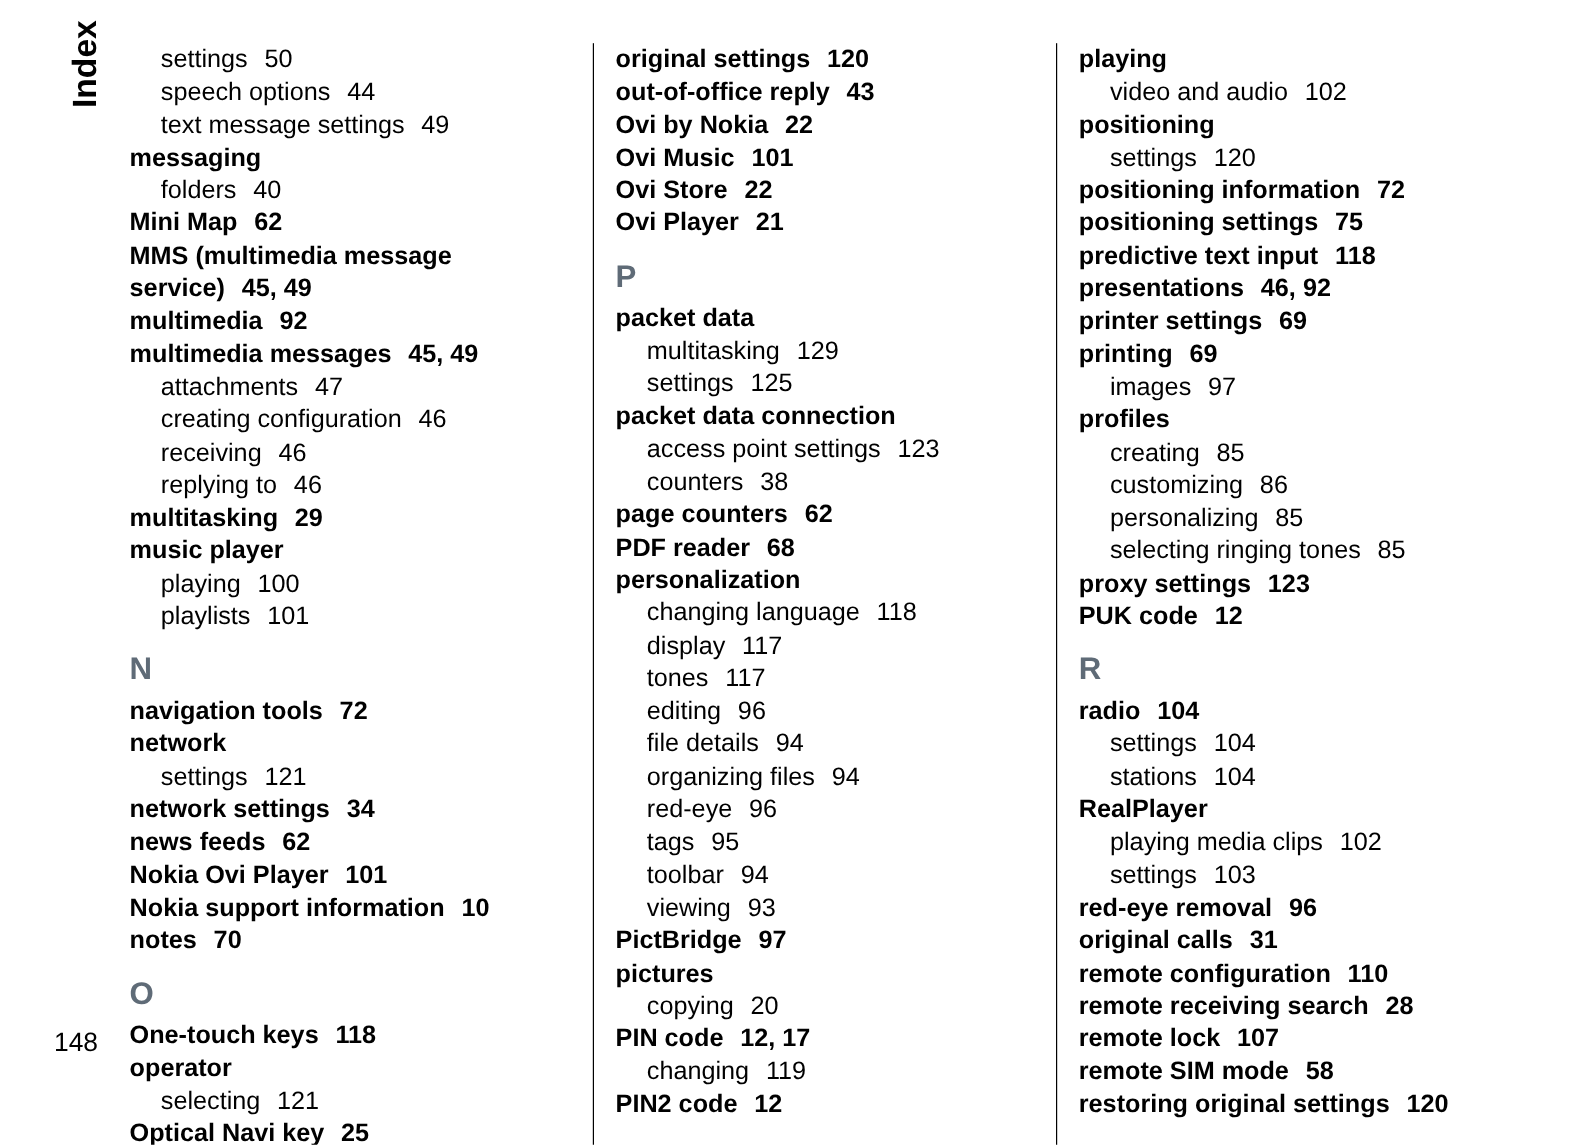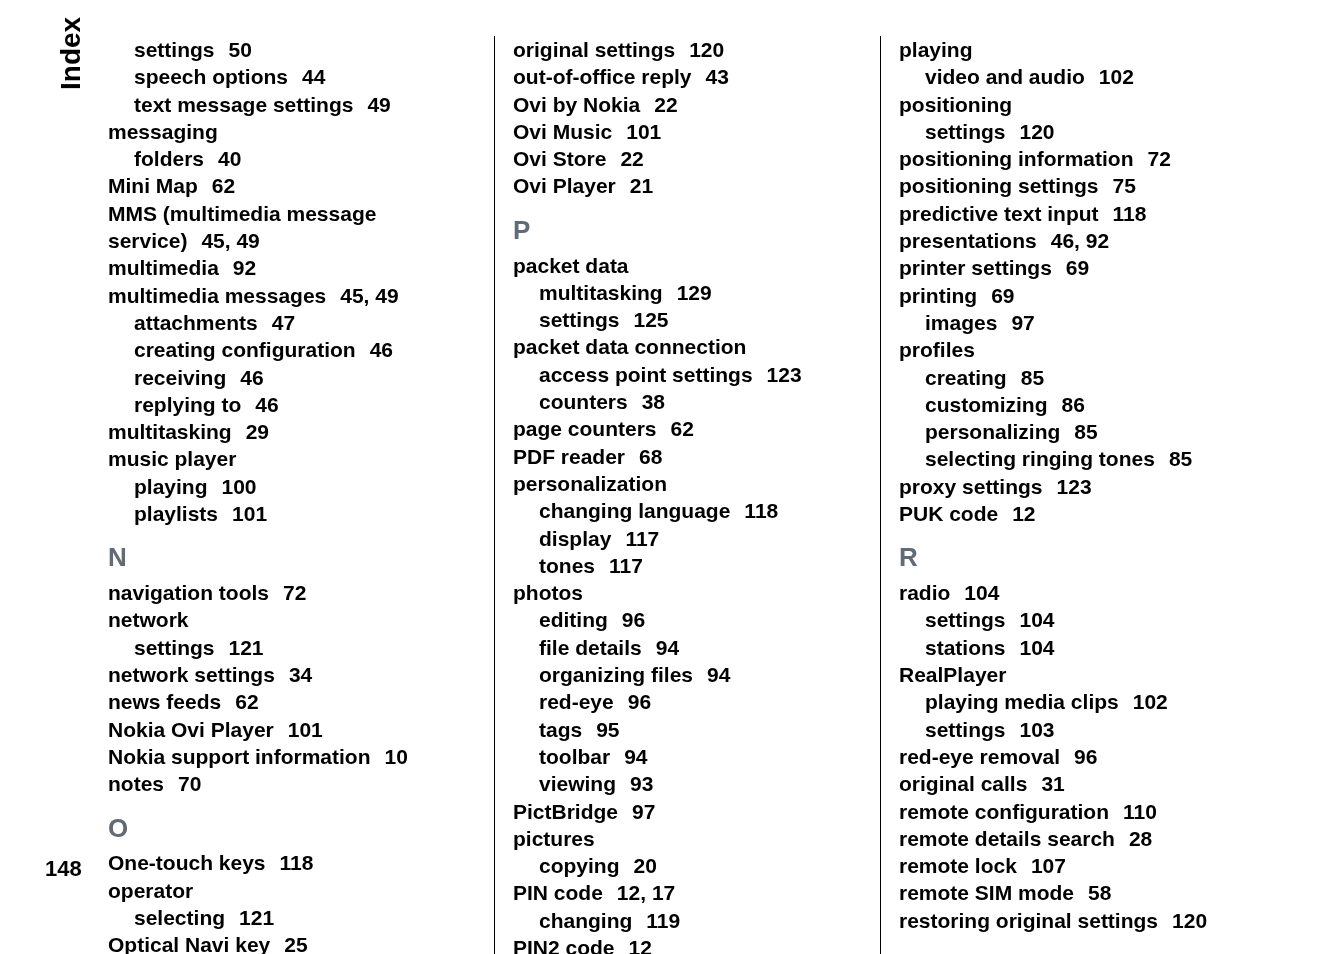--- a/index.html
+++ b/index.html
@@ -18,21 +18,21 @@
     transform: rotate(-90deg);
     transform-origin: left top;
     font-size: 28px;
     font-weight: bold;
   }
   .page-num {
     position: absolute;
     left: 45px;
     bottom: 72px;
     font-size: 22px;
-    font-weight: bold;
+    font-weight: normal;
   }
   .columns {
     position: absolute;
     left: 108px;
     top: 36px;
     display: flex;
     gap: 0;
   }
   .col {
     width: 386px;
@@ -46,21 +46,21 @@
   }
   .entry { margin: 0 0 0 0; }
   .entry.top {
     font-weight: bold;
   }
   .entry.top .page {
     font-weight: bold;
   }
   .entry.sub {
     padding-left: 26px;
-    font-weight: bold;
+    font-weight: normal;
   }
   .page { margin-left: 14px; }
   .letter {
     font-weight: bold;
     font-size: 26px;
     color: #5f6b77;
     margin-top: 14px;
     margin-bottom: 4px;
   }
 </style>
@@ -117,21 +117,20 @@
       <div class="entry sub"><span>settings</span><span class="page">125</span></div>
       <div class="entry top"><span>packet data connection</span></div>
       <div class="entry sub"><span>access point settings</span><span class="page">123</span></div>
       <div class="entry sub"><span>counters</span><span class="page">38</span></div>
       <div class="entry top"><span>page counters</span><span class="page">62</span></div>
       <div class="entry top"><span>PDF reader</span><span class="page">68</span></div>
       <div class="entry top"><span>personalization</span></div>
       <div class="entry sub"><span>changing language</span><span class="page">118</span></div>
       <div class="entry sub"><span>display</span><span class="page">117</span></div>
       <div class="entry sub"><span>tones</span><span class="page">117</span></div>
-      <div class="entry top"><span>photos</span></div>
       <div class="entry sub"><span>editing</span><span class="page">96</span></div>
       <div class="entry sub"><span>file details</span><span class="page">94</span></div>
       <div class="entry sub"><span>organizing files</span><span class="page">94</span></div>
       <div class="entry sub"><span>red-eye</span><span class="page">96</span></div>
       <div class="entry sub"><span>tags</span><span class="page">95</span></div>
       <div class="entry sub"><span>toolbar</span><span class="page">94</span></div>
       <div class="entry sub"><span>viewing</span><span class="page">93</span></div>
       <div class="entry top"><span>PictBridge</span><span class="page">97</span></div>
       <div class="entry top"><span>pictures</span></div>
       <div class="entry sub"><span>copying</span><span class="page">20</span></div>
@@ -161,18 +160,18 @@
       <div class="letter">R</div>
       <div class="entry top"><span>radio</span><span class="page">104</span></div>
       <div class="entry sub"><span>settings</span><span class="page">104</span></div>
       <div class="entry sub"><span>stations</span><span class="page">104</span></div>
       <div class="entry top"><span>RealPlayer</span></div>
       <div class="entry sub"><span>playing media clips</span><span class="page">102</span></div>
       <div class="entry sub"><span>settings</span><span class="page">103</span></div>
       <div class="entry top"><span>red-eye removal</span><span class="page">96</span></div>
       <div class="entry top"><span>original calls</span><span class="page">31</span></div>
       <div class="entry top"><span>remote configuration</span><span class="page">110</span></div>
-      <div class="entry top"><span>remote details search</span><span class="page">28</span></div>
+      <div class="entry top"><span>remote receiving search</span><span class="page">28</span></div>
       <div class="entry top"><span>remote lock</span><span class="page">107</span></div>
       <div class="entry top"><span>remote SIM mode</span><span class="page">58</span></div>
       <div class="entry top"><span>restoring original settings</span><span class="page">120</span></div>
     </div>
 </div>
 
 </body></html>

